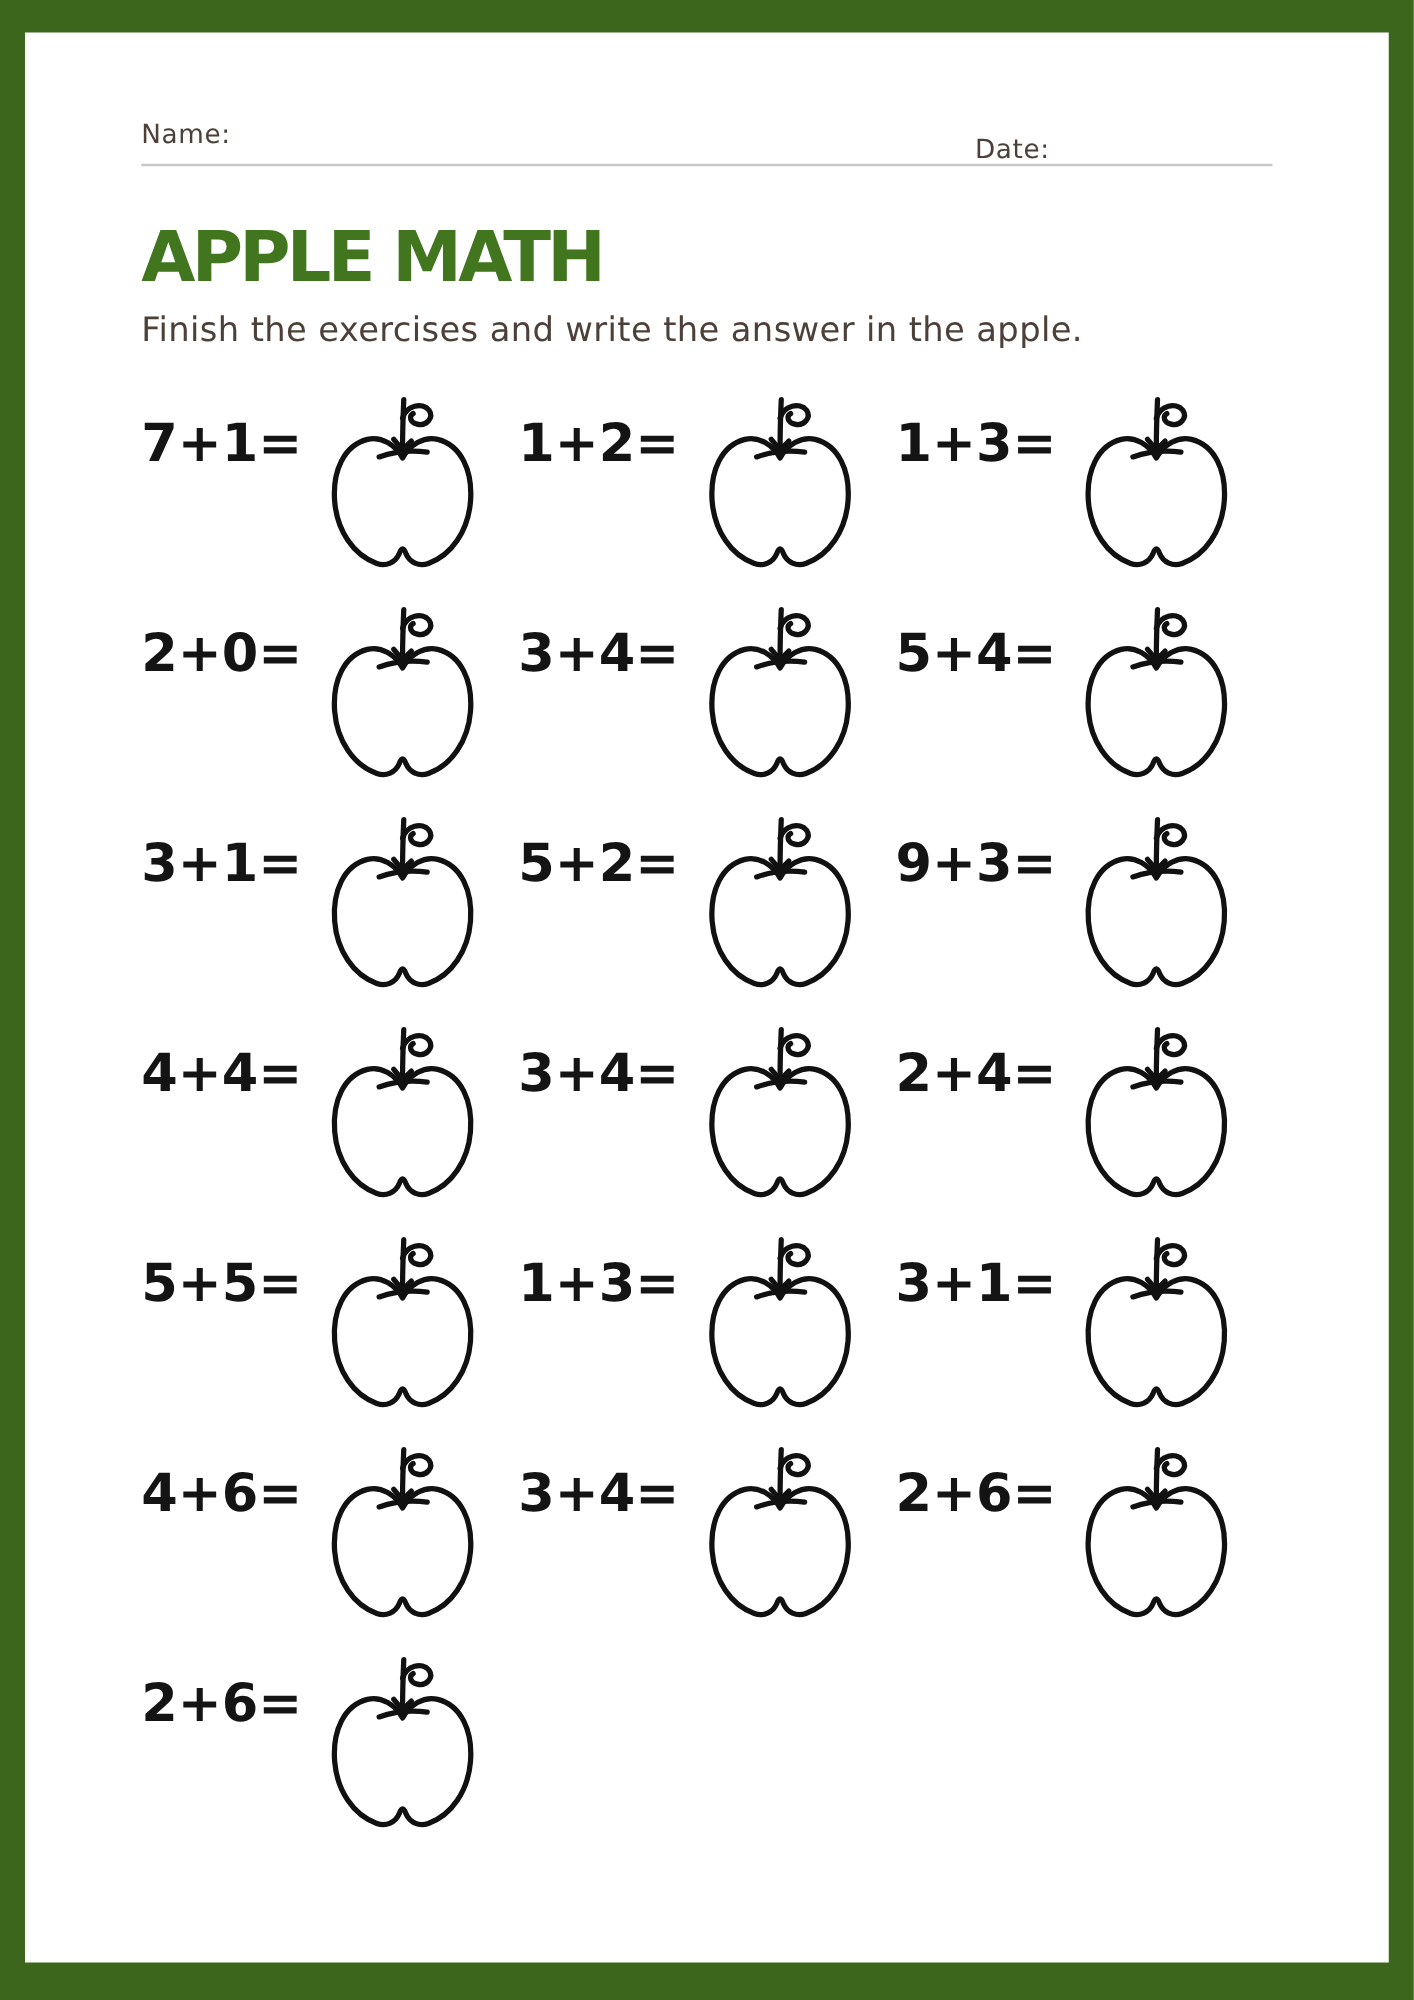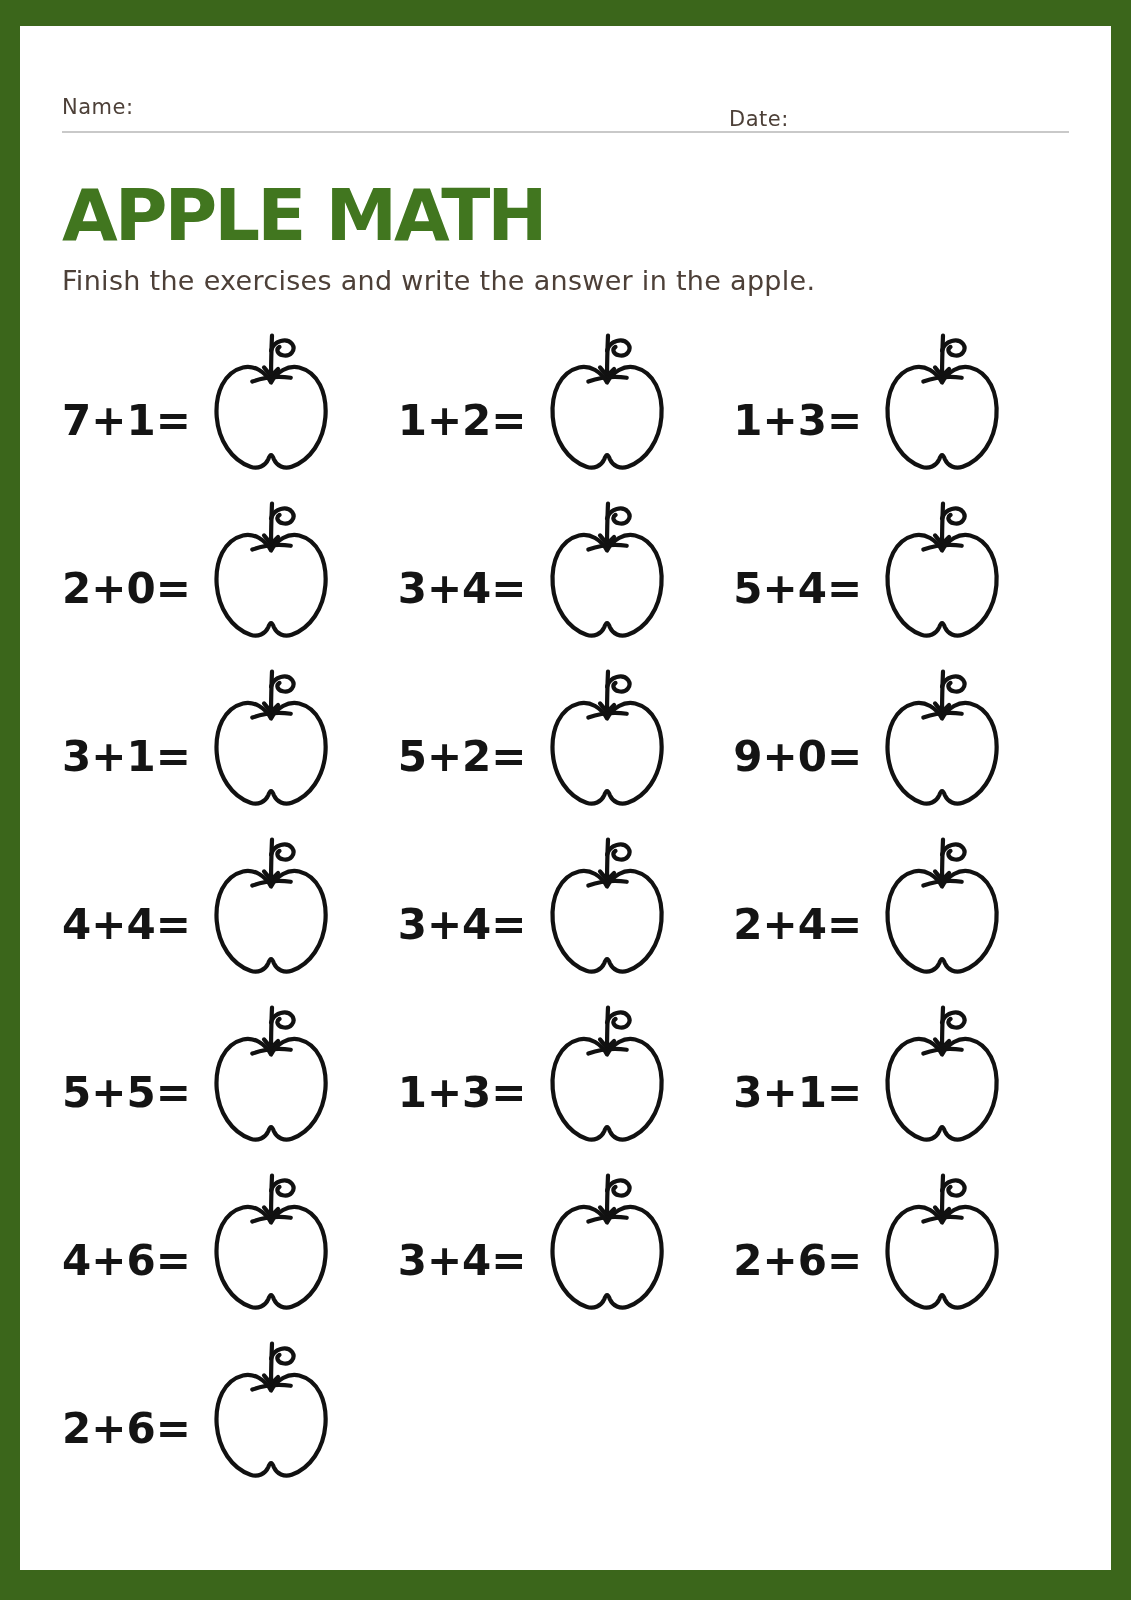--- a/index.html
+++ b/index.html
@@ -7,59 +7,58 @@
   body {
     font-family:"DejaVu Sans","Liberation Sans",sans-serif;
     background:var(--frame-green,#3b661b);
     position:relative;
     overflow:hidden;
   }
   .page {
     position:absolute;
     left:20px; top:26px; right:20px; bottom:30px;
     background:#ffffff;
-    padding:0 42px;
+    padding:0 93px;
   }
   .header {
     margin-top:69px;
     position:relative;
     border-bottom:2px solid var(--rule-gray,#c9c9c9);
     padding-bottom:12px;
   }
   .label-text {
     font-size:21px;
     color:var(--text-brown,#4d4038);
     letter-spacing:0.5px;
   }
   .date-label {
     position:absolute; left:667px; top:12px;
   }
   .title {
     margin-top:46px;
-    font-size:72px;
+    font-size:56px;
     line-height:1;
     font-weight:bold;
     letter-spacing:-3px;
     color:var(--title-green,#41761f);
   }
   .subtitle {
     margin-top:14px;
     font-size:27px;
     color:var(--text-brown,#4d4038);
     letter-spacing:0.3px;
   }
   .grid {
     margin-top:34px;
     display:grid;
     grid-template-columns:1fr 1fr 1fr;
     row-gap:20px;
   }
   .cell {
     display:flex;
-    align-items:center;
     gap:20px;
     height:148px;
   }
   .expr {
     font-size:42px;
     font-weight:bold;
     color:var(--exercise-black,#141414);
     white-space:nowrap;
     min-width:112px;
     transform:translateY(16px);
@@ -171,21 +170,21 @@
       <svg width="122" height="148" viewBox="0 0 130 158" fill="none" stroke="#111111" stroke-width="4.5" stroke-linecap="round" stroke-linejoin="round">
         <path d="M65 6 C64.5 18 64 32 64 47"></path>
         <path d="M56.5 40 L64 49 L71.5 41.5"></path>
         <path d="M64 22 C67 11 81 8 86.5 15 C91 21.5 84.5 29 76.5 27 C70.5 25.5 69 20.5 73 18"></path>
         <path d="M44 55 Q64 48 85 51"></path>
         <path d="M64 56 C58 45 46 37 34 40 C14 45 4 67 6 93 C8 118 22 139 42 146 C50 149 58 145 61 138 Q64 129 67 138 C70 145 78 149 86 146 C106 139 120 118 122 93 C124 67 114 45 94 40 C82 37 70 45 64 56 Z"></path>
       </svg>
     </span>
   </div>
       <div class="cell">
-    <span class="expr">9+0=</span>
+    <span class="expr">9+3=</span>
     <span class="apple">
       <svg width="122" height="148" viewBox="0 0 130 158" fill="none" stroke="#111111" stroke-width="4.5" stroke-linecap="round" stroke-linejoin="round">
         <path d="M65 6 C64.5 18 64 32 64 47"></path>
         <path d="M56.5 40 L64 49 L71.5 41.5"></path>
         <path d="M64 22 C67 11 81 8 86.5 15 C91 21.5 84.5 29 76.5 27 C70.5 25.5 69 20.5 73 18"></path>
         <path d="M44 55 Q64 48 85 51"></path>
         <path d="M64 56 C58 45 46 37 34 40 C14 45 4 67 6 93 C8 118 22 139 42 146 C50 149 58 145 61 138 Q64 129 67 138 C70 145 78 149 86 146 C106 139 120 118 122 93 C124 67 114 45 94 40 C82 37 70 45 64 56 Z"></path>
       </svg>
     </span>
   </div>

